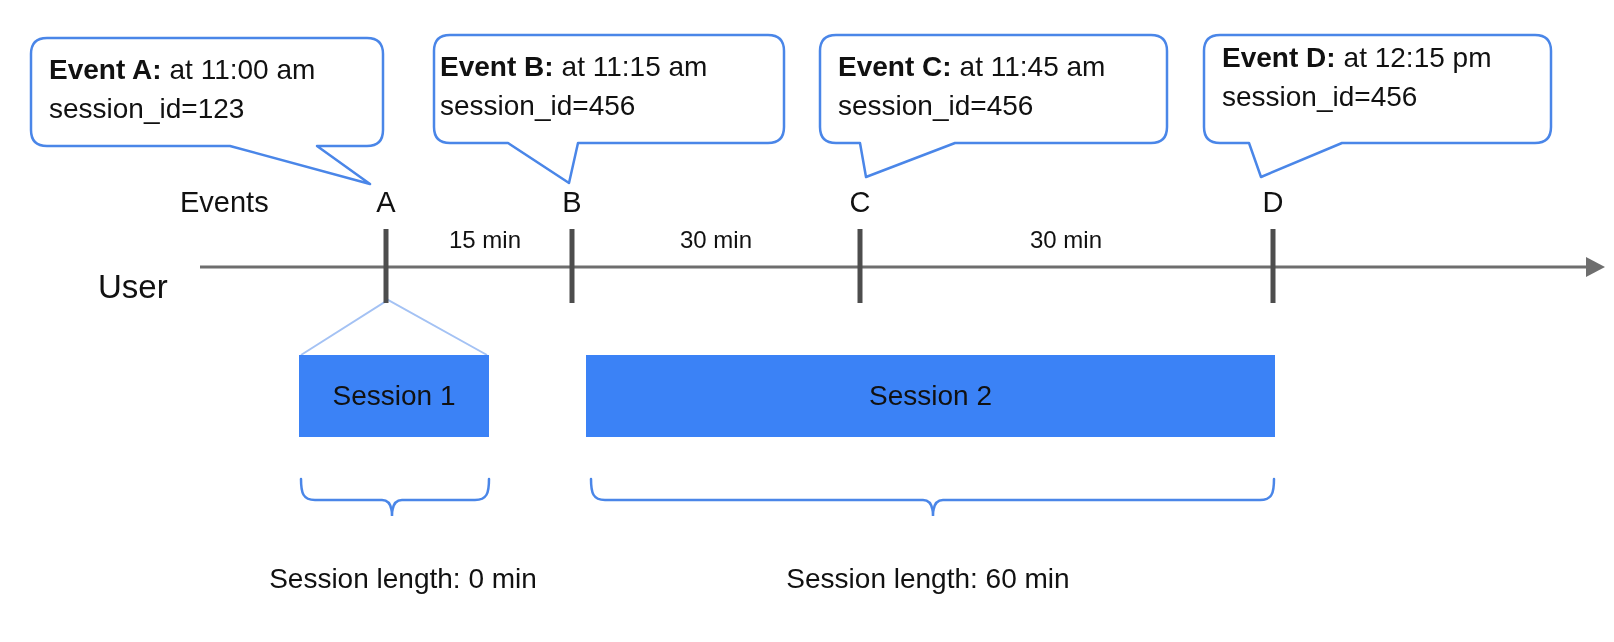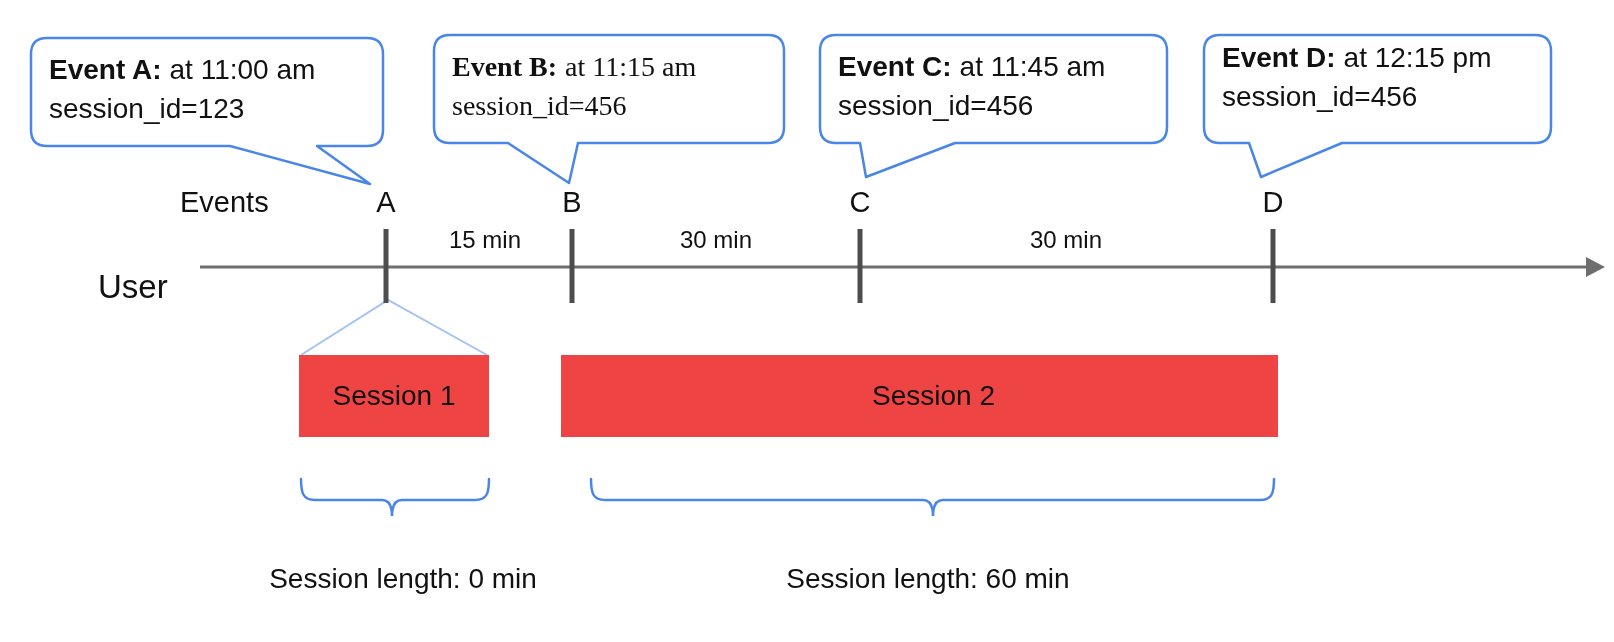--- a/index.html
+++ b/index.html
@@ -19,21 +19,21 @@
     font-size:28px;line-height:39px;
   }
   .bubble-title{font-weight:bold;}
   .bubble-detail{margin-left:8px;}
   .axis-label{font-size:29px;}
   .user-label{font-size:33px;}
   .marker-letter{font-size:29px;transform:translateX(-50%);}
   .interval-label{font-size:24px;transform:translateX(-50%);}
   .session-bar{
     position:absolute;top:355px;height:82px;
-    background:#ef4444;
+    background:#3b82f6;
     display:flex;align-items:center;justify-content:center;
     font-size:28px;
   }
   .length-label{font-size:28px;transform:translateX(-50%);}
 </style>
 </head>
 <body>
 
 <div class="canvas">
 
@@ -55,21 +55,21 @@
     <path d="M 1220 35 L 1535 35 Q 1551 35 1551 51 L 1551 127 Q 1551 143 1535 143 L 1342 143 L 1261 177 L 1249 143 L 1220 143 Q 1204 143 1204 127 L 1204 51 Q 1204 35 1220 35 Z" fill="#ffffff" stroke="#4a86e8" stroke-width="2.5" stroke-linejoin="round"></path>
 
     <path d="M 301 479 C 301 493 303 500 315 500 L 382 500 C 388 500 392 504 392 516 C 392 504 396 500 402 500 L 475 500 C 487 500 489 493 489 479" fill="none" stroke="#4a86e8" stroke-width="2.5" stroke-linecap="round"></path>
     <path d="M 591 479 C 591 493 593 500 605 500 L 923 500 C 929 500 933 504 933 516 C 933 504 937 500 943 500 L 1260 500 C 1272 500 1274 493 1274 479" fill="none" stroke="#4a86e8" stroke-width="2.5" stroke-linecap="round"></path>
   </svg>
 
   <div class="bubble-text" style="left:49px;top:50px;">
     <div><span class="bubble-title">Event A:</span><span class="bubble-detail">at 11:00 am</span></div>
     <div>session_id=123</div>
   </div>
-  <div class="bubble-text" style="left:452px;top:47px;font-family:Liberation Serif, serif;">
+  <div class="bubble-text" style="left:440px;top:47px;">
     <div><span class="bubble-title">Event B:</span><span class="bubble-detail">at 11:15 am</span></div>
     <div>session_id=456</div>
   </div>
   <div class="bubble-text" style="left:838px;top:47px;">
     <div><span class="bubble-title">Event C:</span><span class="bubble-detail">at 11:45 am</span></div>
     <div>session_id=456</div>
   </div>
   <div class="bubble-text" style="left:1222px;top:38px;">
     <div><span class="bubble-title">Event D:</span><span class="bubble-detail">at 12:15 pm</span></div>
     <div>session_id=456</div>
@@ -83,20 +83,20 @@
   <div class="txt marker-letter" style="left:860px;top:186px;">C</div>
   <div class="txt marker-letter" style="left:1273px;top:186px;">D</div>
 
   <div class="txt interval-label" style="left:485px;top:226px;">15 min</div>
   <div class="txt interval-label" style="left:716px;top:226px;">30 min</div>
   <div class="txt interval-label" style="left:1066px;top:226px;">30 min</div>
 
   <div class="session-bar" style="left:299px;width:190px;">
     <span>Session 1</span>
   </div>
-  <div class="session-bar" style="left:561px;width:689px;padding-left:28px;">
+  <div class="session-bar" style="left:586px;width:689px;">
     <span>Session 2</span>
   </div>
 
   <div class="txt length-label" style="left:403px;top:563px;">Session length: 0 min</div>
   <div class="txt length-label" style="left:928px;top:563px;">Session length: 60 min</div>
 
 </div>
 
 </body></html>

